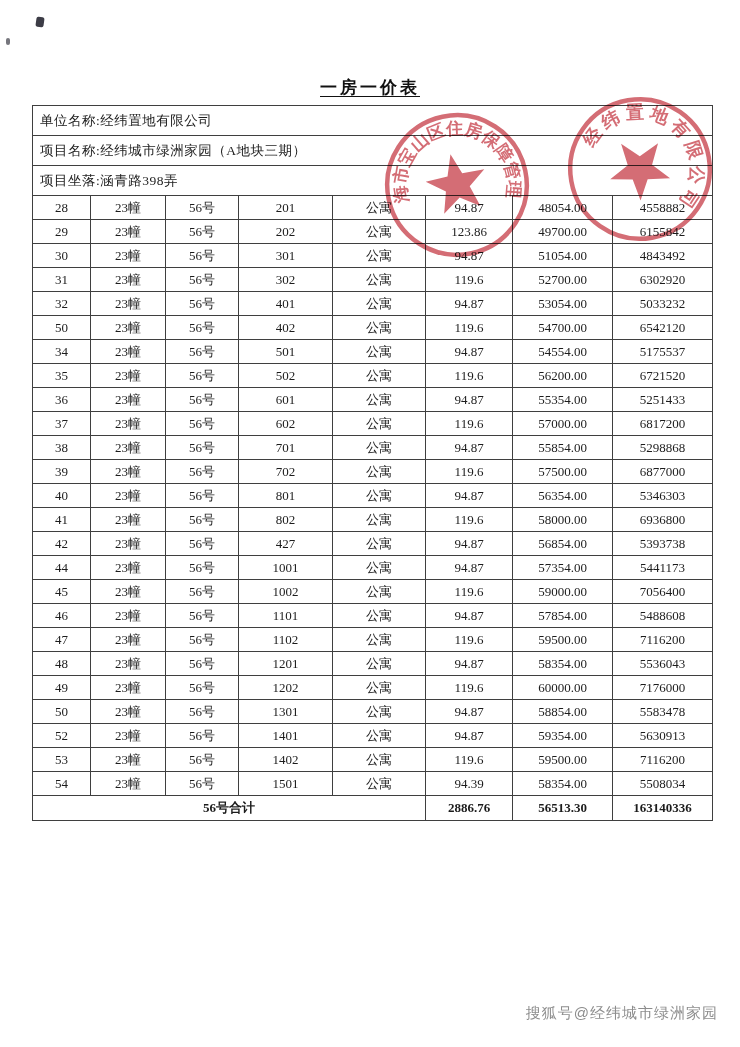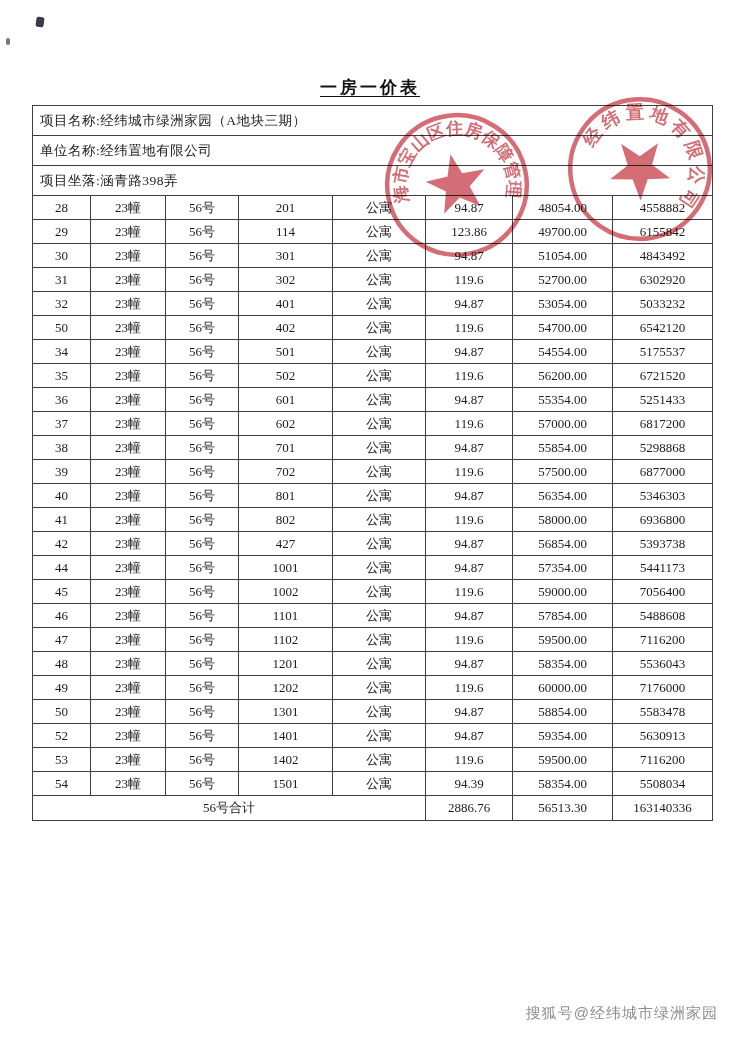--- a/index.html
+++ b/index.html
@@ -20,21 +20,21 @@
     border-collapse:collapse; table-layout:fixed; color:#1c1c1c;
   }
   table.price-table td {
     border:1px solid #3f3f3f; font-size:13px; text-align:center;
     padding:1px 4px; height:24px; white-space:nowrap; overflow:hidden;
   }
   tr.meta-row td {
     text-align:left; height:30px; font-size:13.5px; padding-left:7px;
     letter-spacing:0.5px;
   }
-  tr.footer-row td { height:25px; }
+  tr.footer-row td { height:25px;font-weight:bold; }
   .stamp {
     position:absolute; color:#c8444e; opacity:0.78;
     mix-blend-mode:multiply; pointer-events:none; z-index:5;
   }
   .stamp svg { display:block; }
   .watermark {
     position:absolute; right:22px; bottom:24px;
     font-size:15px; color:#8d8d8d; letter-spacing:1px;
     font-family:"Liberation Sans","DejaVu Sans",sans-serif;
   }
@@ -58,24 +58,24 @@
         <col style="width:75px">
         <col style="width:73px">
       <col style="width:94px">
         <col style="width:93px">
         <col style="width:87px">
       <col style="width:100px">
         <col style="width:100px">
     </colgroup>
     <tbody>
       <tr class="meta-row">
-        <td colspan="8">项目名称:经纬城市绿洲家园（A地块三期）</td>
+        <td colspan="8">单位名称:经纬置地有限公司</td>
       </tr>
       <tr class="meta-row">
-        <td colspan="8">单位名称:经纬置地有限公司</td>
+        <td colspan="8">项目名称:经纬城市绿洲家园（A地块三期）</td>
       </tr>
       <tr class="meta-row">
         <td colspan="8">项目坐落:涵青路398弄</td>
       </tr>
     </tbody>
     <tbody id="data-rows">
     <tr>
       <td>28</td>
       <td>23幢</td>
       <td>56号</td>
@@ -83,21 +83,21 @@
       <td>公寓</td>
       <td>94.87</td>
       <td>48054.00</td>
       <td>4558882</td>
     </tr>
 
     <tr>
       <td>29</td>
       <td>23幢</td>
       <td>56号</td>
-      <td>114</td>
+      <td>202</td>
       <td>公寓</td>
       <td>123.86</td>
       <td>49700.00</td>
       <td>6155842</td>
     </tr>
 
     <tr>
       <td>30</td>
       <td>23幢</td>
       <td>56号</td>

